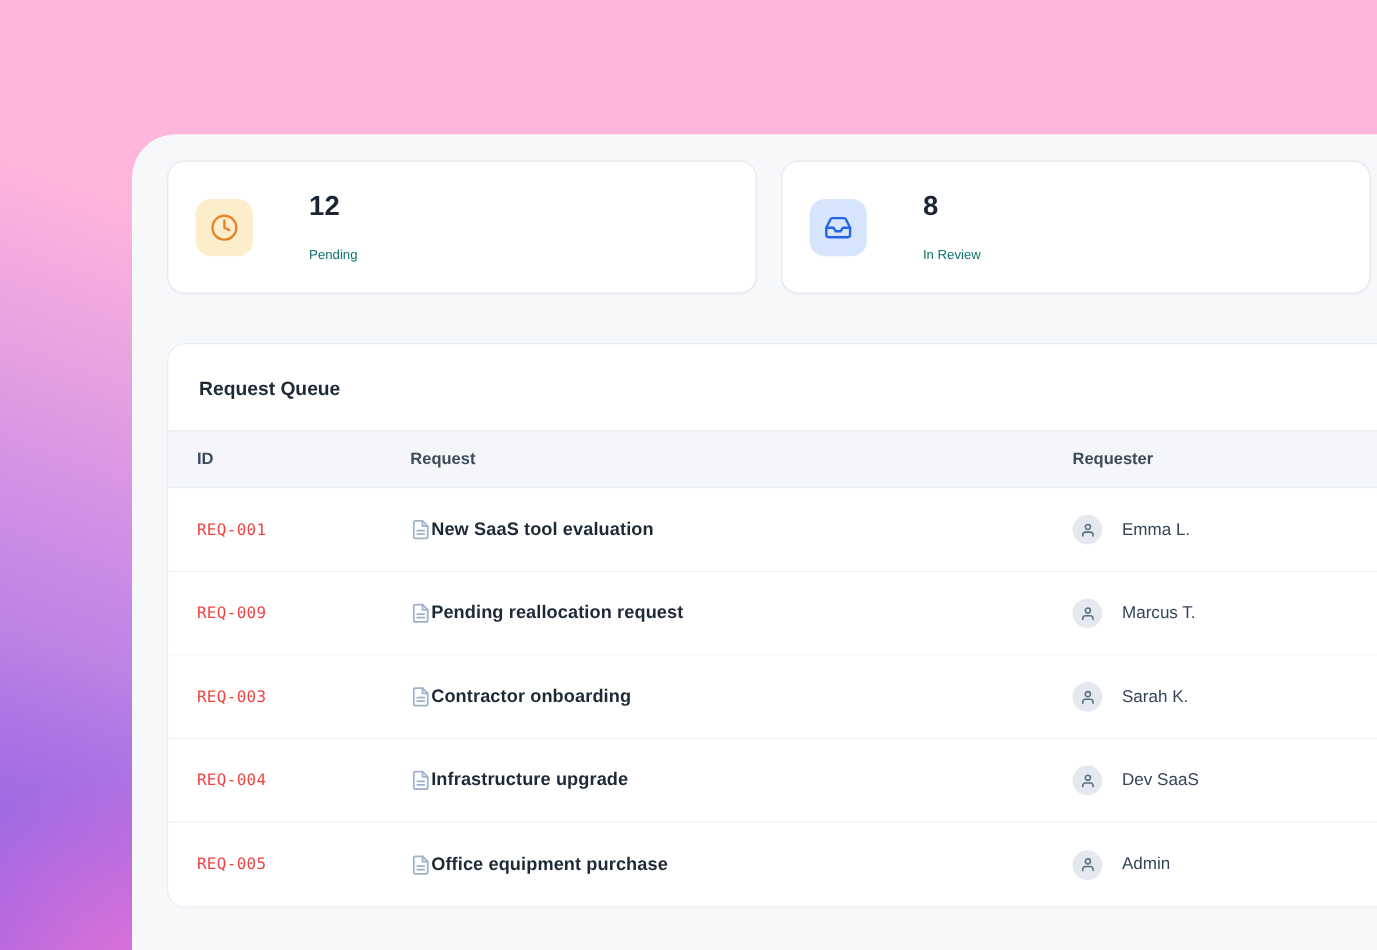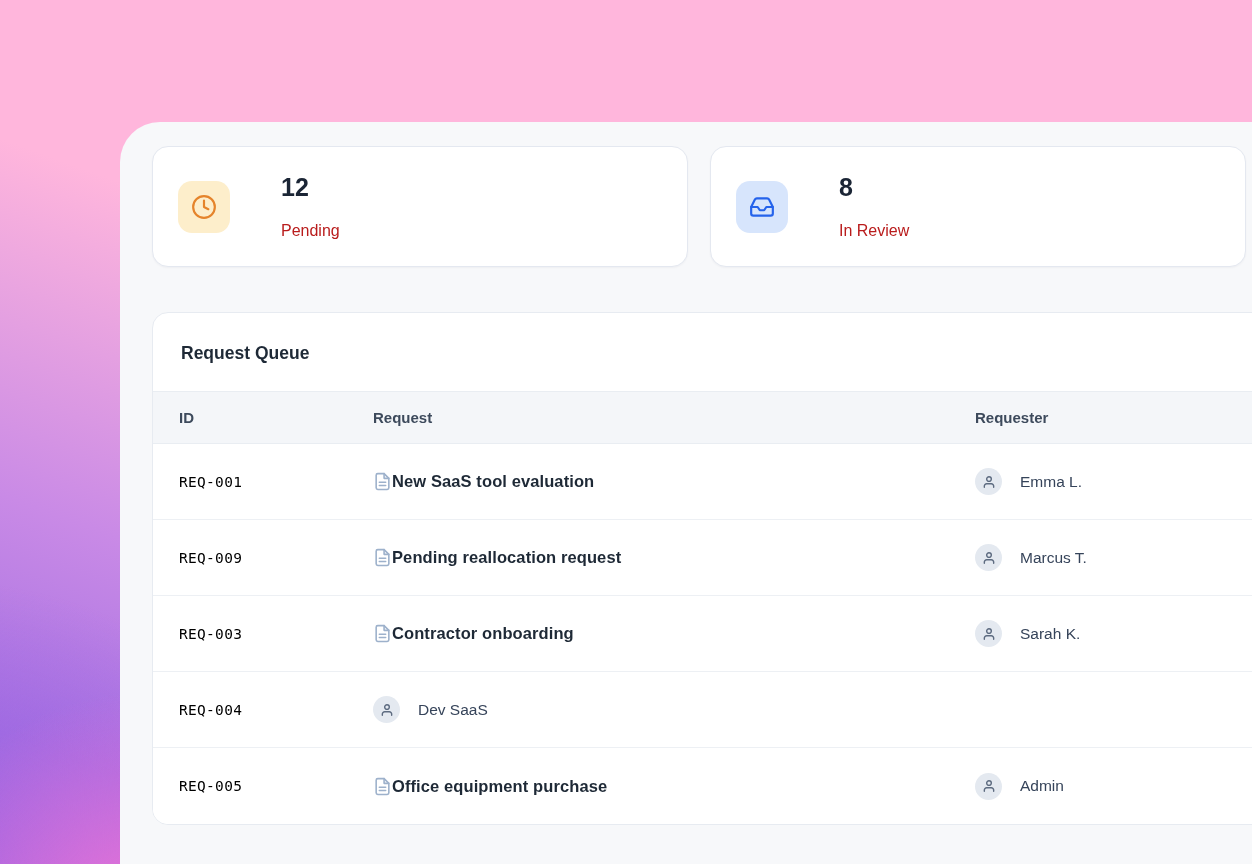--- a/index.html
+++ b/index.html
@@ -44,21 +44,21 @@
     flex: none;
   }
   .stat-iconbox.pending { background: #fdeecb; color: #e5842b; }
   .stat-iconbox.review  { background: #d7e5fc; color: #2563eb; }
   .stat-iconbox svg { width: 26px; height: 26px; }
   .stat-text { margin-left: 22px; }
   .stat-value {
     font-size: 25px; font-weight: 700; color: #1b2535;
     line-height: 30px; letter-spacing: 0.2px;
   }
-  .stat-label { font-size: 16px; color: #b91c1c; line-height: 22px; margin-top: 18px; }
+  .stat-label { font-size: 12px; color: #0f766e; line-height: 22px; margin-top: 18px; }
 
   
   .table-card {
     margin: 45px -24px 0 32px;
     background: #ffffff;
     border: 1px solid #e7ebf1;
     border-radius: 16px;
     overflow: hidden;
   }
   .table-title {
@@ -87,21 +87,21 @@
     cursor: pointer;
   }
   .trow:last-child { border-bottom: none; }
   .col-id { width: 220px; padding-left: 26px; flex: none; }
   .col-request { width: 602px; flex: none; display: flex; align-items: center; text-align: right; }
   .col-requester { flex: 1; display: flex; align-items: center; }
 
   .td-id {
     font-family: "DejaVu Sans Mono", "Liberation Mono", monospace;
     font-size: 14.5px;
-    color: #000000;
+    color: #ef4444;
     letter-spacing: 0.3px;
   }
   .doc-icon { color: #9db1cb; display: flex; flex: none; }
   .doc-icon svg { width: 19px; height: 19px; }
   .req-text {
     font-size: 16.5px;
     font-weight: 700;
     color: #1e2936;
     letter-spacing: 0.1px;
   }
@@ -226,20 +226,31 @@
           <path d="M20 21v-2a4 4 0 0 0-4-4H8a4 4 0 0 0-4 4v2"></path>
           <circle cx="12" cy="7" r="4"></circle>
         </svg>
       </span>
       <span class="name">Sarah K.</span>
     </div>
   </div>
 
   <div class="trow">
     <div class="col-id td-id">REQ-004</div>
+    <div class="col-request">
+      <span class="doc-icon">
+        <svg viewBox="0 0 24 24" fill="none" stroke="currentColor" stroke-width="2" stroke-linecap="round" stroke-linejoin="round">
+          <path d="M14 2H6a2 2 0 0 0-2 2v16a2 2 0 0 0 2 2h12a2 2 0 0 0 2-2V8z"></path>
+          <polyline points="14 2 14 8 20 8"></polyline>
+          <line x1="8" y1="13" x2="16" y2="13"></line>
+          <line x1="8" y1="17" x2="16" y2="17"></line>
+        </svg>
+      </span>
+      <span class="req-text">Infrastructure upgrade</span>
+    </div>
     <div class="col-requester">
       <span class="avatar">
         <svg viewBox="0 0 24 24" fill="none" stroke="currentColor" stroke-width="2.4" stroke-linecap="round" stroke-linejoin="round">
           <path d="M20 21v-2a4 4 0 0 0-4-4H8a4 4 0 0 0-4 4v2"></path>
           <circle cx="12" cy="7" r="4"></circle>
         </svg>
       </span>
       <span class="name">Dev SaaS</span>
     </div>
   </div>

